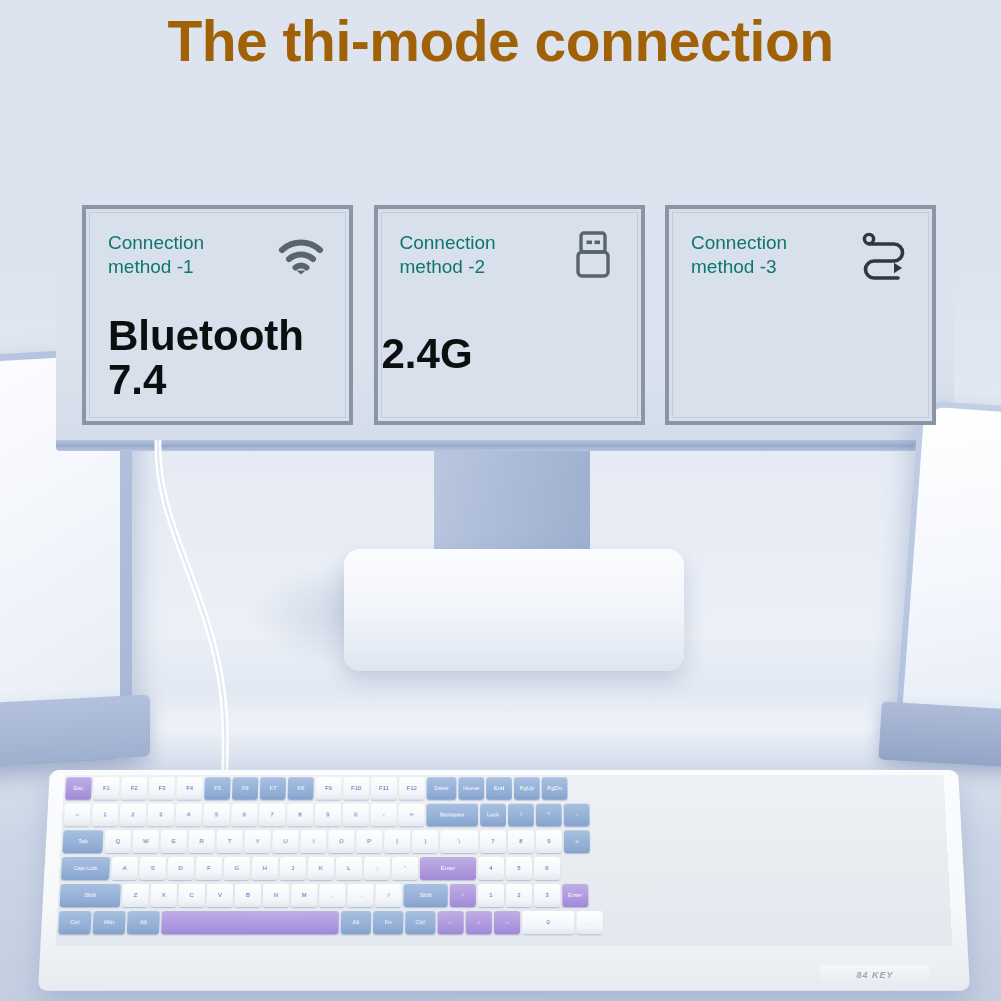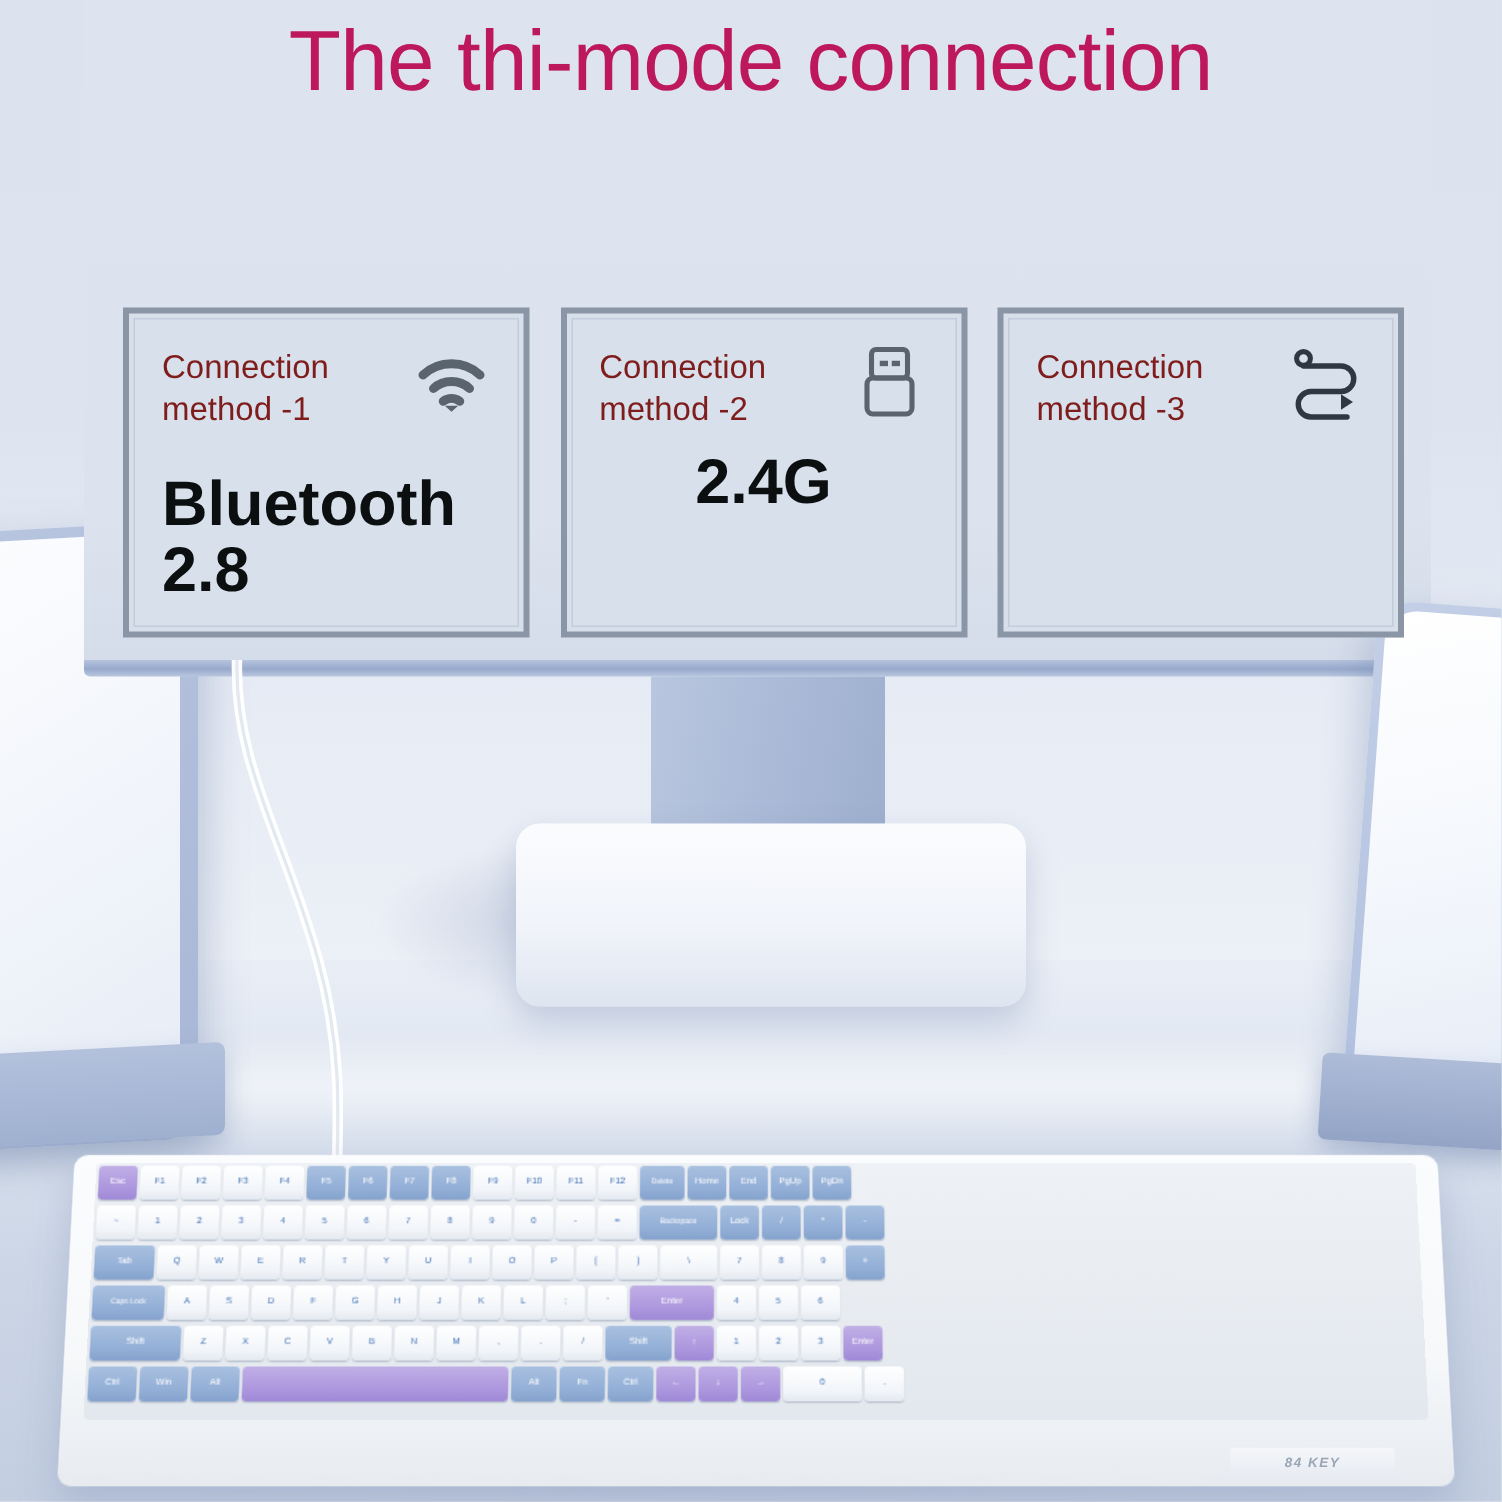--- a/index.html
+++ b/index.html
@@ -91,21 +91,21 @@
     background:radial-gradient(ellipse at 70% 50%,rgba(150,165,195,.45),rgba(150,165,195,0) 70%);
     filter:blur(5px);
   }
 
   
   .cable{position:absolute;left:150px;top:440px;width:140px;height:360px;}
 
   
   .header{position:absolute;left:0;top:0;width:1001px;text-align:center;}
   .title{
-    font-size:57px;font-weight:normal;color:#be185d;letter-spacing:-.5px;
+    font-size:57px;font-weight:bold;color:#a16207;letter-spacing:-.5px;
     margin-top:12px;line-height:1.05;
   }
   .subtitle{font-size:33px;color:#121214;margin-top:8px;line-height:1.1;}
   .desc{font-size:20px;color:#15161a;margin-top:11px;line-height:1.1;}
 
   
   .cards{position:absolute;left:82px;top:205px;width:854px;height:220px;
     display:flex;justify-content:space-between;}
   .card{
     width:271px;height:220px;box-sizing:border-box;
@@ -114,27 +114,27 @@
     padding:3px;
   }
   .card-inner{
     width:100%;height:100%;box-sizing:border-box;
     border:1px solid #c2ccda;
     background:#d8e0ec;
     position:relative;
     padding:18px 18px 0 18px;
   }
   .card-top{display:flex;justify-content:space-between;align-items:flex-start;}
-  .card-label{font-size:22px;line-height:1.25;color:#7f1d1d;white-space:pre-line;}
+  .card-label{font-size:19px;line-height:1.25;color:#0f766e;white-space:pre-line;}
   .card-icon{width:52px;height:52px;flex:0 0 auto;margin-top:-2px;}
   .card-value{
     position:absolute;left:18px;right:10px;bottom:14px;
     font-size:42px;font-weight:bold;color:#0c0f10;line-height:1.06;
   }
-  .card-value.center{text-align:center;left:0;right:0;bottom:73px;}
+  .card-value.center{text-align:left;left:0;right:0;bottom:40px;}
   .card-value.pad{bottom:52px;}
 
   
   .kb{
     position:absolute;left:44px;top:768px;width:920px;height:222px;
   }
   .kb-shadow{
     position:absolute;left:40px;top:960px;width:920px;height:34px;
     background:radial-gradient(ellipse at 50% 40%,rgba(120,138,175,.42),rgba(120,138,175,0) 72%);
     filter:blur(5px);
@@ -223,21 +223,21 @@
 method -1</div>
           <svg class="card-icon" viewBox="0 0 52 52">
             <g fill="none" stroke="#5a646f" stroke-width="6" stroke-linecap="round">
               <path d="M7 21 A 28 28 0 0 1 45 21"></path>
               <path d="M14 30 A 18 18 0 0 1 38 30"></path>
               <path d="M20.5 38.5 A 9 9 0 0 1 31.5 38.5"></path>
             </g>
             <path d="M26 45.5 l4.5 -4 h-9 z" fill="#5a646f"></path>
           </svg>
         </div>
-        <div class="card-value">Bluetooth 2.8</div>
+        <div class="card-value">Bluetooth 7.4</div>
       </div>
     </div>
 
     <div class="card">
       <div class="card-inner">
         <div class="card-top">
           <div class="card-label">Connection
 method -2</div>
           <svg class="card-icon" viewBox="0 0 52 52">
             <rect x="14" y="4" width="24" height="19" rx="3" fill="none" stroke="#5a646f" stroke-width="3.4"></rect>

